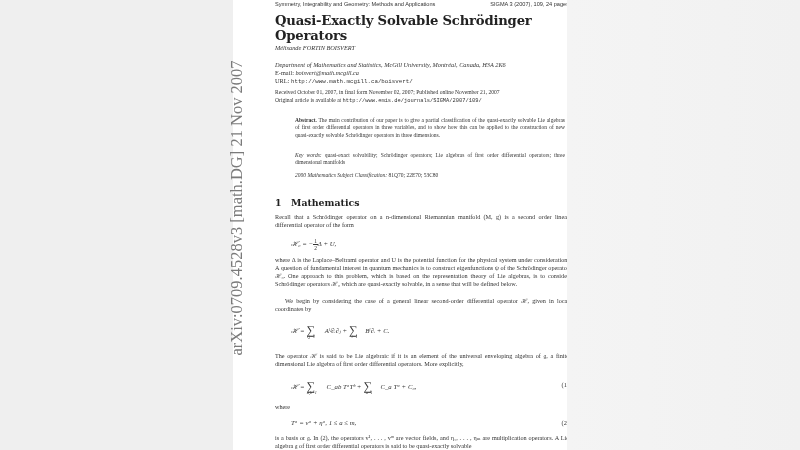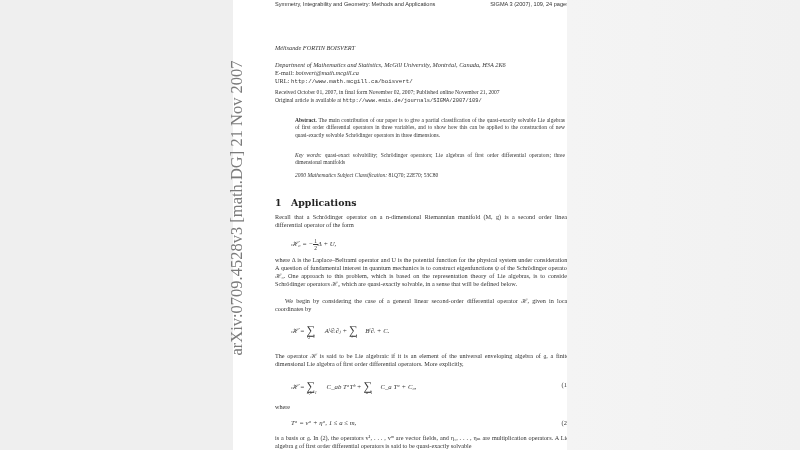--- a/index.html
+++ b/index.html
@@ -69,20 +69,21 @@
 
 <div class="page">
   <div class="content">
 
     <div class="running-head">
       <span>Symmetry, Integrability and Geometry: Methods and Applications</span>
       <span>SIGMA 3 (2007), 109, 24 pages</span>
     </div>
 
     <div class="title">
+      <div>Quasi-Exactly Solvable Schrödinger Operators</div>
     </div>
 
     <div class="abs t6 it" style="top:44px;">Mélisande FORTIN BOISVERT</div>
 
     <div class="abs t6 it" style="top:61px;">Department of Mathematics and Statistics, McGill University, Montréal, Canada, H3A 2K6</div>
     <div class="abs t6" style="top:69px;">
       <span>E-mail:</span>
       <span class="it">boisvert@math.mcgill.ca</span>
     </div>
     <div class="abs t6" style="top:77px;">
@@ -103,21 +104,21 @@
     <div class="abstract" style="top:152px;">
       <span class="it">Key words:</span>
       <span>quasi-exact solvability; Schrödinger operators; Lie algebras of first order differential operators; three dimensional manifolds</span>
     </div>
     <div class="abstract" style="top:172px;">
       <span class="it">2000 Mathematics Subject Classification:</span>
       <span>81Q70; 22E70; 53C80</span>
     </div>
 
     <div class="section">
-      <span class="num">1</span><span>Applications</span>
+      <span class="num">1</span><span>Mathematics</span>
     </div>
 
     <div class="body" style="top:213px;">Recall that a Schrödinger operator on a n-dimensional Riemannian manifold (M, g) is a second order linear differential operator of the form</div>
 
     <div class="eq" style="top:238px; left:16px;">
       <span>ℋ₀ = −</span><span class="frac"><span class="n">1</span><span>2</span></span><span>Δ + U,</span>
     </div>
 
     <div class="body" style="top:256px;">where Δ is the Laplace–Beltrami operator and U is the potential function for the physical system under consideration. A question of fundamental interest in quantum mechanics is to construct eigenfunctions ψ of the Schrödinger operator ℋ₀. One approach to this problem, which is based on the representation theory of Lie algebras, is to consider Schrödinger operators ℋ₀ which are quasi-exactly solvable, in a sense that will be defined below.</div>
 

